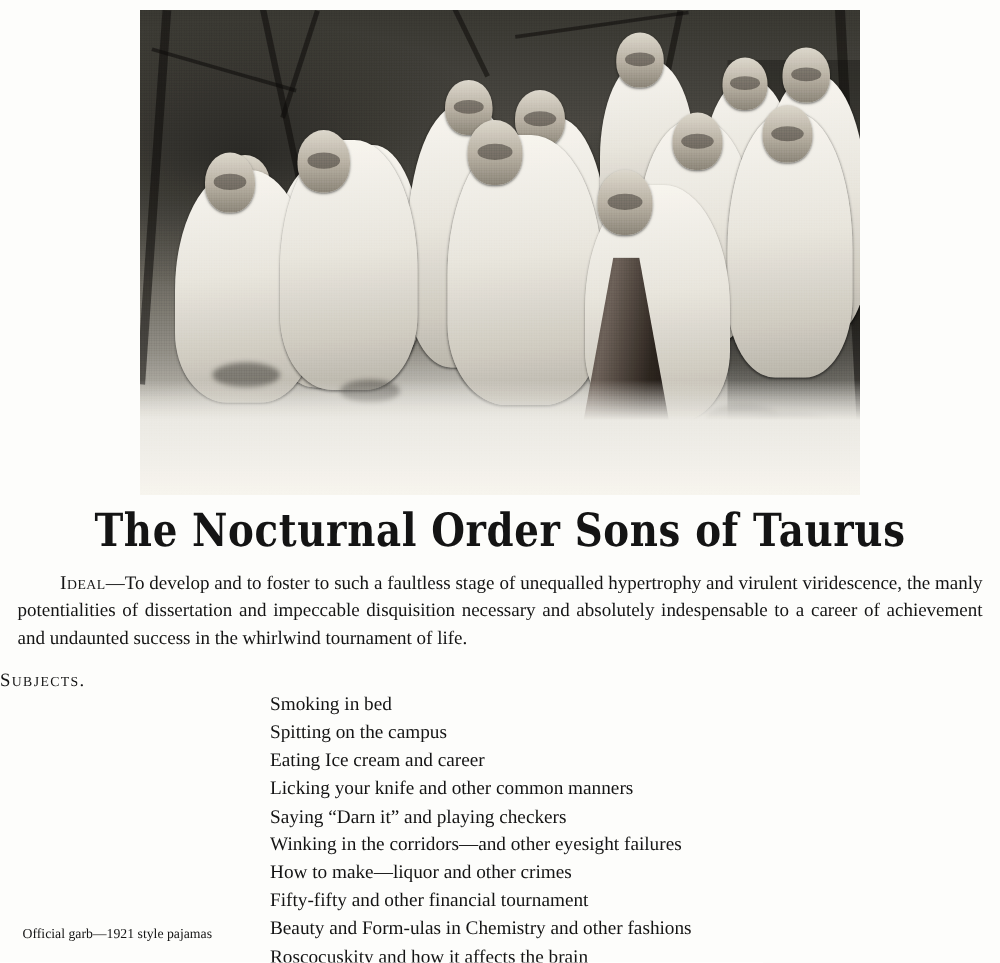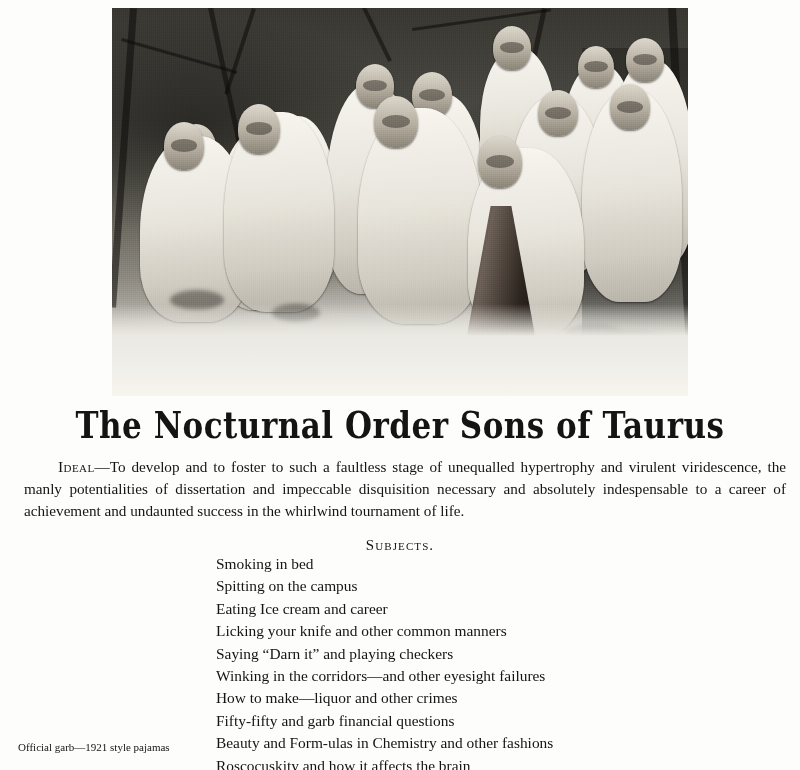--- a/index.html
+++ b/index.html
@@ -128,38 +128,36 @@
   
   .body-block {
     position: absolute;
     left: 14px;
     right: 14px;
     top: 456px;
     font-size: 15.2px;
     line-height: 1.42;
     text-align: justify;
     color: #141414;
-    margin-left: 10px;
   }
   .body-block .smallcap-lead {
     font-variant: small-caps;
     font-size: 15.6px;
     letter-spacing: .4px;
   }
   .body-block .indent {
     display: inline-block;
     width: 34px;
   }
 
   .subjects-head {
     position: absolute;
     left: 0;
     right: 0;
     top: 537px;
-    text-align: center;
     font-variant: small-caps;
     font-size: 15px;
     letter-spacing: 1.1px;
     color: #141414;
   }
 
   .subjects-list {
     position: absolute;
     left: 216px;
     top: 553px;
@@ -259,20 +257,20 @@
   <div class="subjects-head">Subjects.</div>
 
   <ul class="subjects-list">
     <li>Smoking in bed</li>
     <li>Spitting on the campus</li>
     <li>Eating Ice cream and career</li>
     <li>Licking your knife and other common manners</li>
     <li>Saying “Darn it” and playing checkers</li>
     <li>Winking in the corridors—and other eyesight failures</li>
     <li>How to make—liquor and other crimes</li>
-    <li>Fifty-fifty and garb financial questions</li>
+    <li>Fifty-fifty and other financial tournament</li>
     <li>Beauty and Form-ulas in Chemistry and other fashions</li>
     <li>Roscocuskity and how it affects the brain</li>
   </ul>
 
   <div class="official">Official garb—1921 style pajamas</div>
 
 </div>
 
 </body></html>

